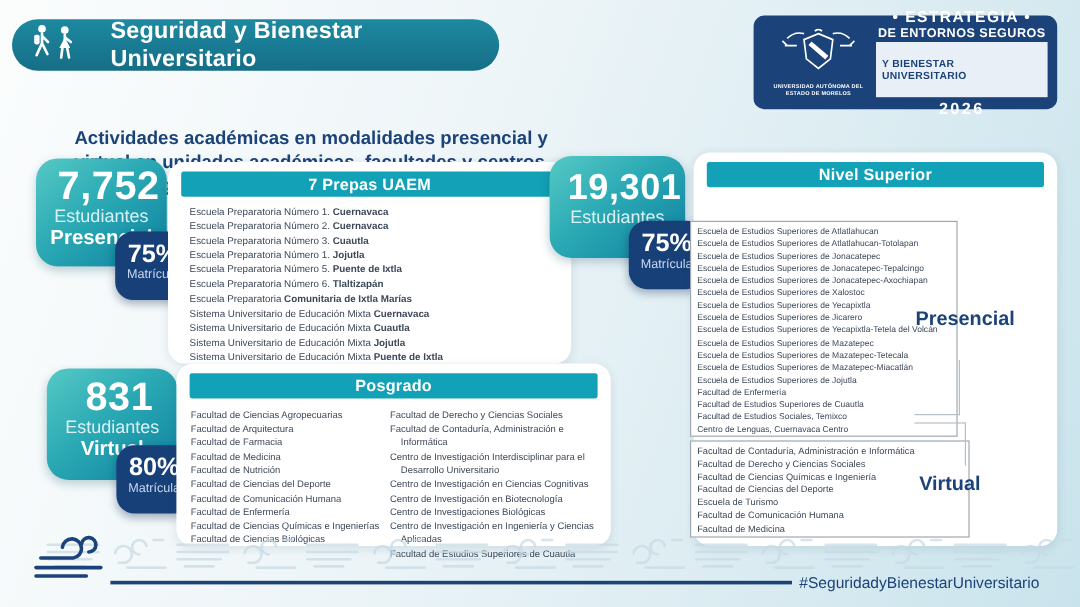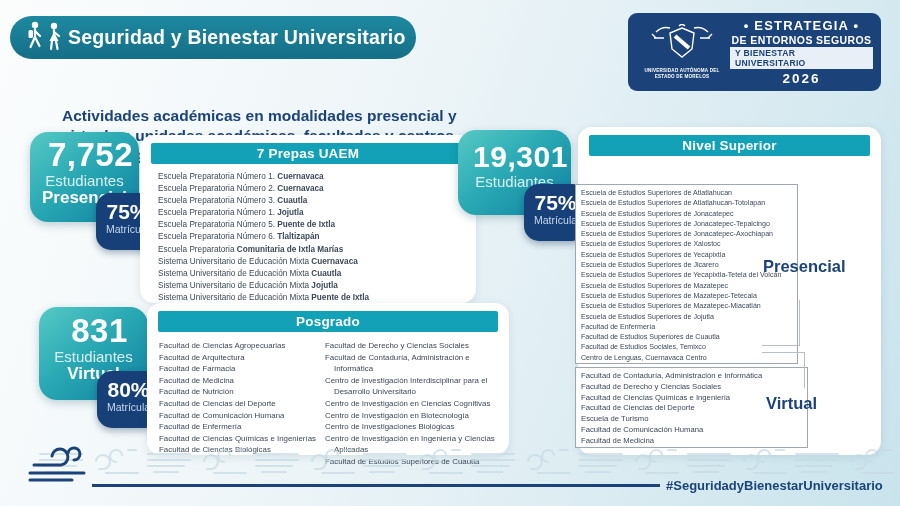--- a/index.html
+++ b/index.html
@@ -5,33 +5,33 @@
   * { margin:0; padding:0; box-sizing:border-box; }
   html,body { width:900px; height:506px; }
   body { font-family:"Liberation Sans", sans-serif; overflow:hidden; }
   .canvas{ position:relative; width:900px; height:506px;
     background:linear-gradient(110deg,#fbfdfd 0%,#eef5f8 40%,#d9ebf1 75%,#c9e3ec 100%); overflow:hidden; }
 
   
   .header-pill{ position:absolute; left:10px; top:16px; width:406px; height:43px;
     background:linear-gradient(180deg,#1d89a0,#156e86); border-radius:22px;
     display:flex; align-items:center; padding-left:16px; }
-  .header-pill .title{ color:#fff; font-size:19.5px; font-weight:800; margin-left:0; letter-spacing:.2px; }
+  .header-pill .title{ color:#fff; font-size:19.5px; font-weight:800; margin-left:24px; letter-spacing:.2px; }
   .subtitle{ position:absolute; left:62px; top:62px; width:398px; color:#1b4379;
     font-size:15.5px; font-weight:700; line-height:19.5px;margin-top:44px; }
 
   
   .brand{ position:absolute; left:628px; top:13px; width:253px; height:78px; background:#1b4379;
     border-radius:9px; display:flex; align-items:center; padding:4px 8px 4px 6px; }
   .brand .crest{ width:96px; display:flex; flex-direction:column; align-items:center; color:#fff; }
   .brand .crest .uniname{ font-size:4.6px; font-weight:700; text-align:center; line-height:5.6px; margin-top:2px; letter-spacing:.2px; }
   .brand .right{ flex:1; display:flex; flex-direction:column; align-items:center; gap:1px; }
   .brand .l1{ color:#fff; font-size:13px; font-weight:600; letter-spacing:1.2px; }
   .brand .l2{ color:#fff; font-size:10.5px; font-weight:800; letter-spacing:.4px; }
-  .brand .chip{ background:#e9eff6; color:#1b4379; font-size:8.6px; font-weight:800; padding:1px 5px; letter-spacing:.3px; }
+  .brand .chip{ background:#e9eff6; color:#1b4379; font-size:8.6px; font-weight:800; padding:13px 5px; letter-spacing:.3px; }
   .brand .year{ color:#fff; font-size:13.5px; font-weight:800; letter-spacing:2px; margin-top:1px; }
 
   
   .stat{ position:absolute; border-radius:18px; text-align:center; color:#fff;
     background:linear-gradient(140deg,#56c9c5 0%,#2aa9b4 45%,#0e7f9f 100%);
     box-shadow:0 3px 8px rgba(20,80,100,.25); }
   .stat .value{ font-weight:800; letter-spacing:.5px;padding-left:12px; }
   .stat .label{ font-weight:400; color:#d9f1f3; }
   .stat .mode{ font-weight:800; color:#fff; }
   .badge{ position:absolute; background:#173f78; border-radius:15px; text-align:center; color:#fff;
@@ -82,21 +82,21 @@
   #panel-posgrado .col1{ width:160px; }
   #panel-posgrado .col2{ flex:1; }
   #panel-posgrado .li{ font-size:7.9px; line-height:11.6px; color:#3c4858; }
   #panel-posgrado .col1 .li{ white-space:nowrap; }
   #panel-posgrado .col2 .li{ padding-left:9px; text-indent:-9px; }
 
   
   #pattern-band{ position:absolute; left:36px; top:446px; width:864px; height:34px;
     display:flex; overflow:hidden; opacity:.7; }
   .rule{ position:absolute; left:92px; top:484px; width:568px; height:3px; background:#1b4379; }
-  .hashtag{ position:absolute; left:666px; top:478px; color:#1b4379; font-size:13px; font-weight:700; }
+  .hashtag{ position:absolute; left:666px; top:478px; color:#1b4379; font-size:13px; font-weight:400; }
   #logo{ position:absolute; left:22px; top:443px; }
 </style>
 </head>
 <body>
 
 <div class="canvas">
 
   <div class="header-pill">
     <span>
       <svg width="42" height="32" viewBox="0 0 42 32">

